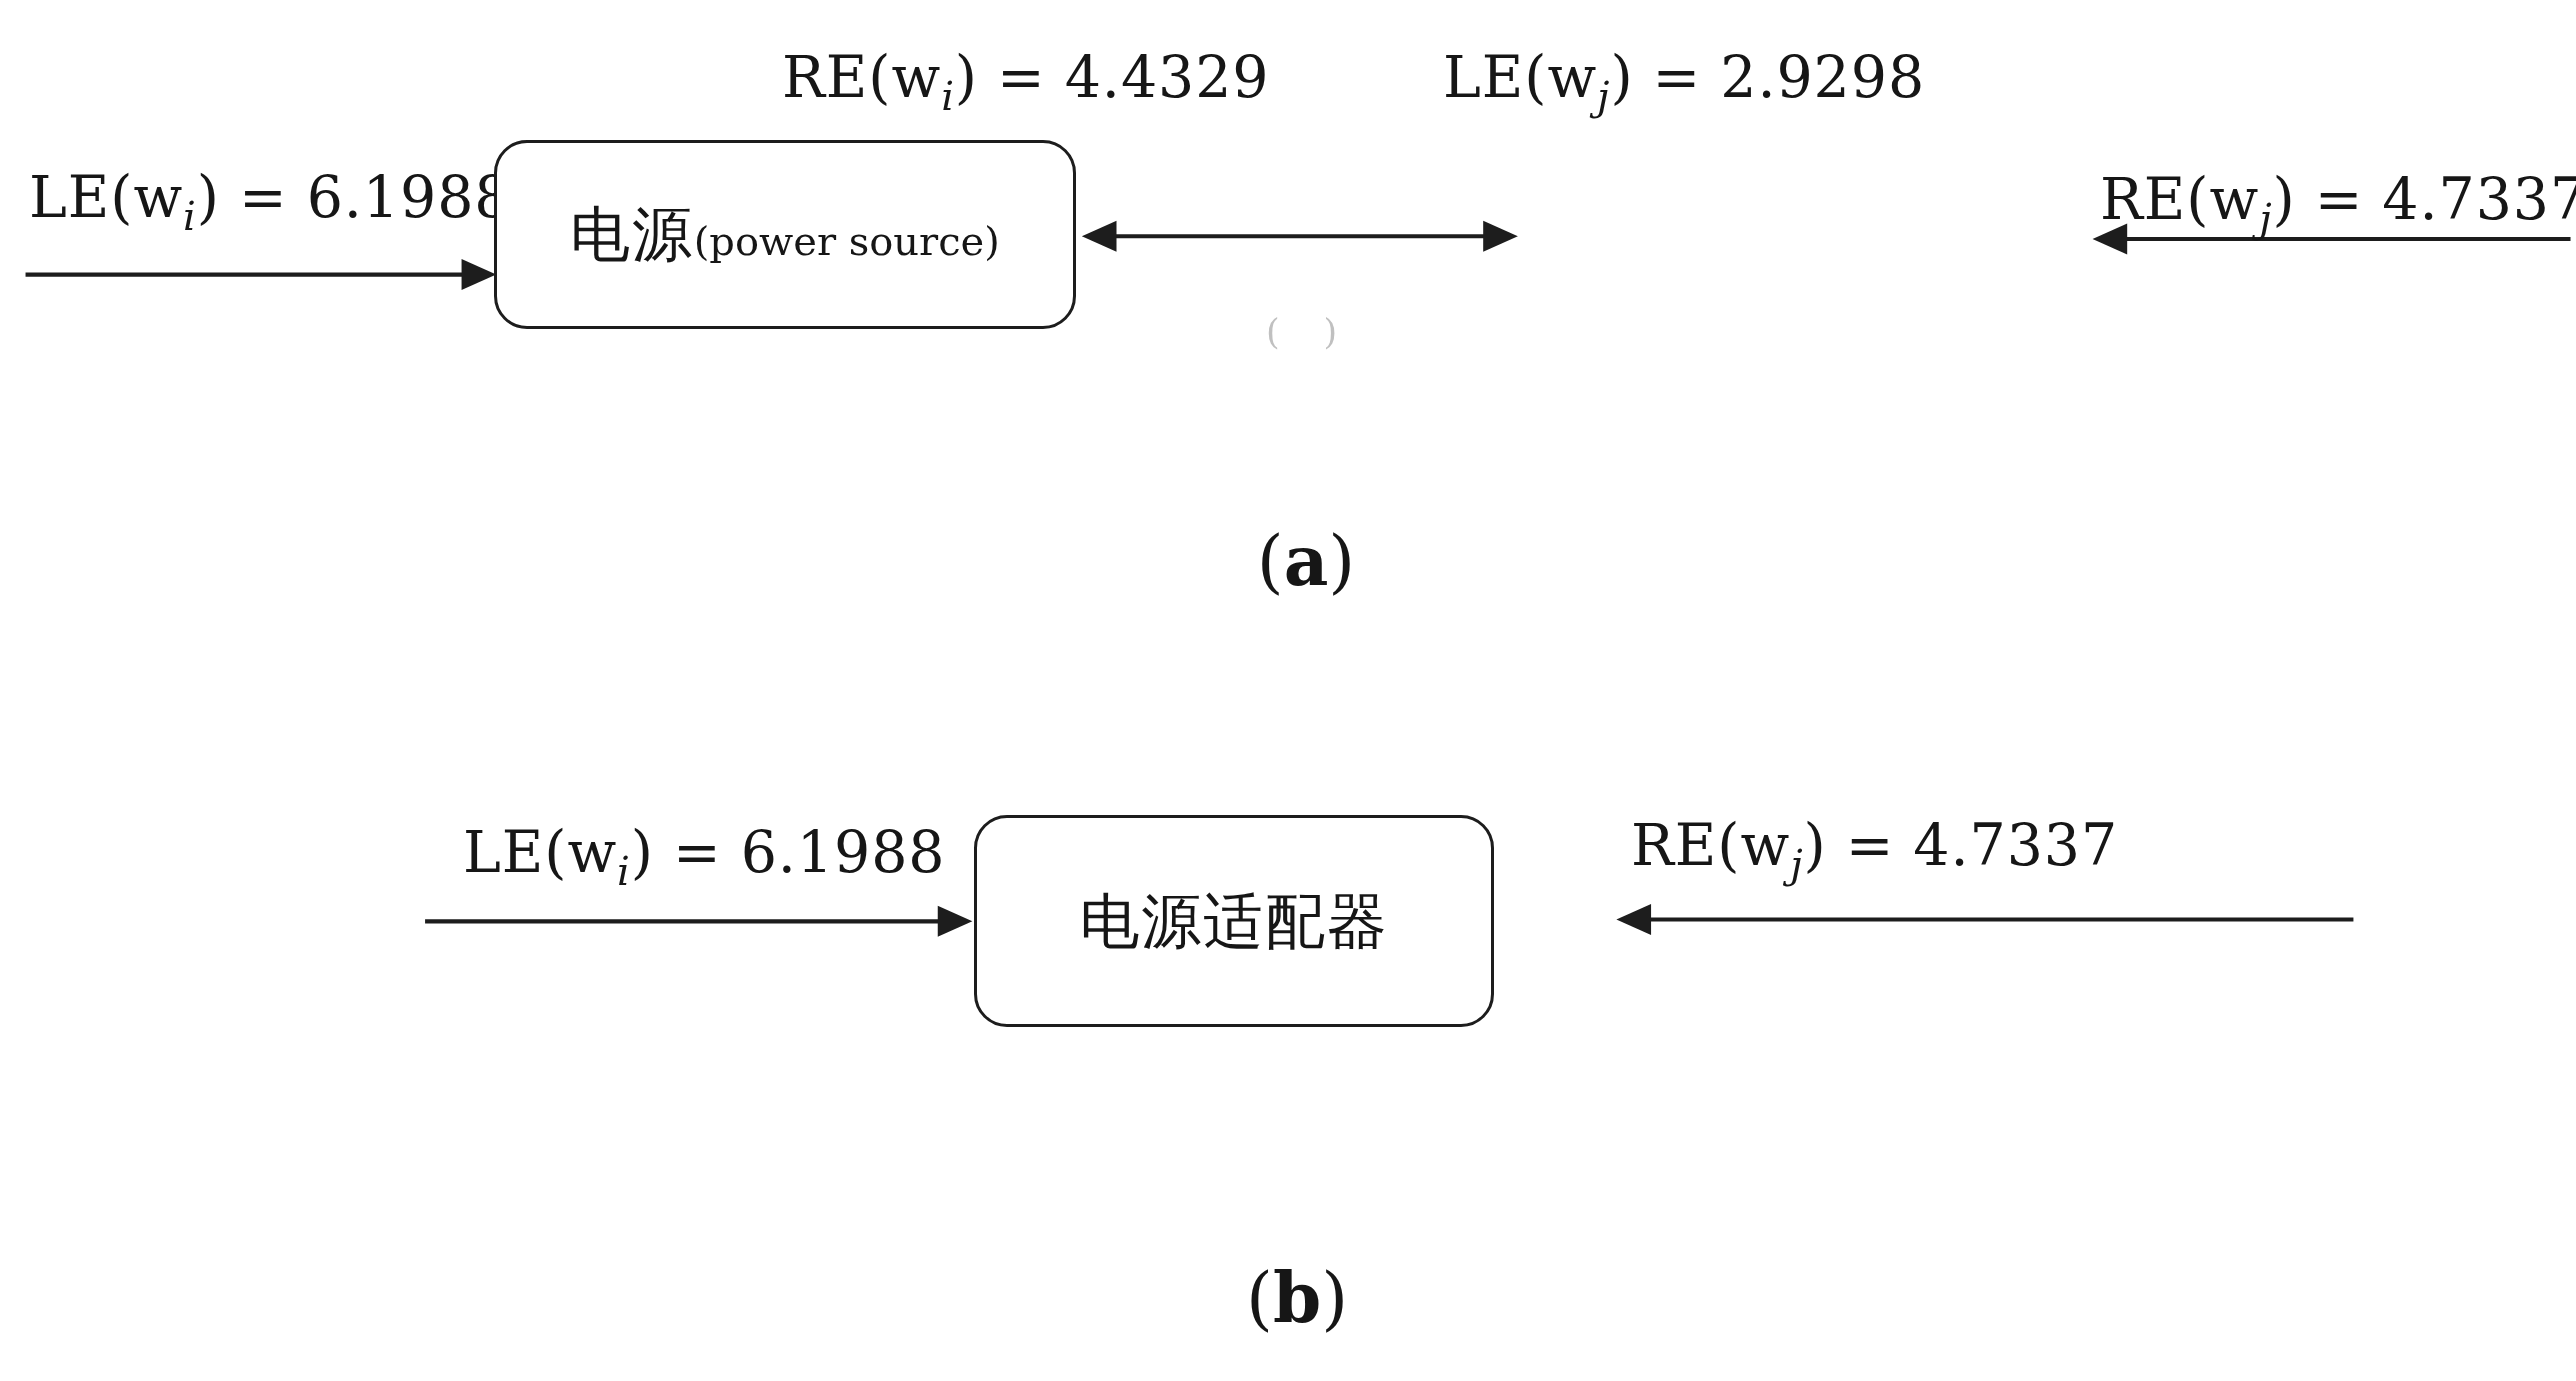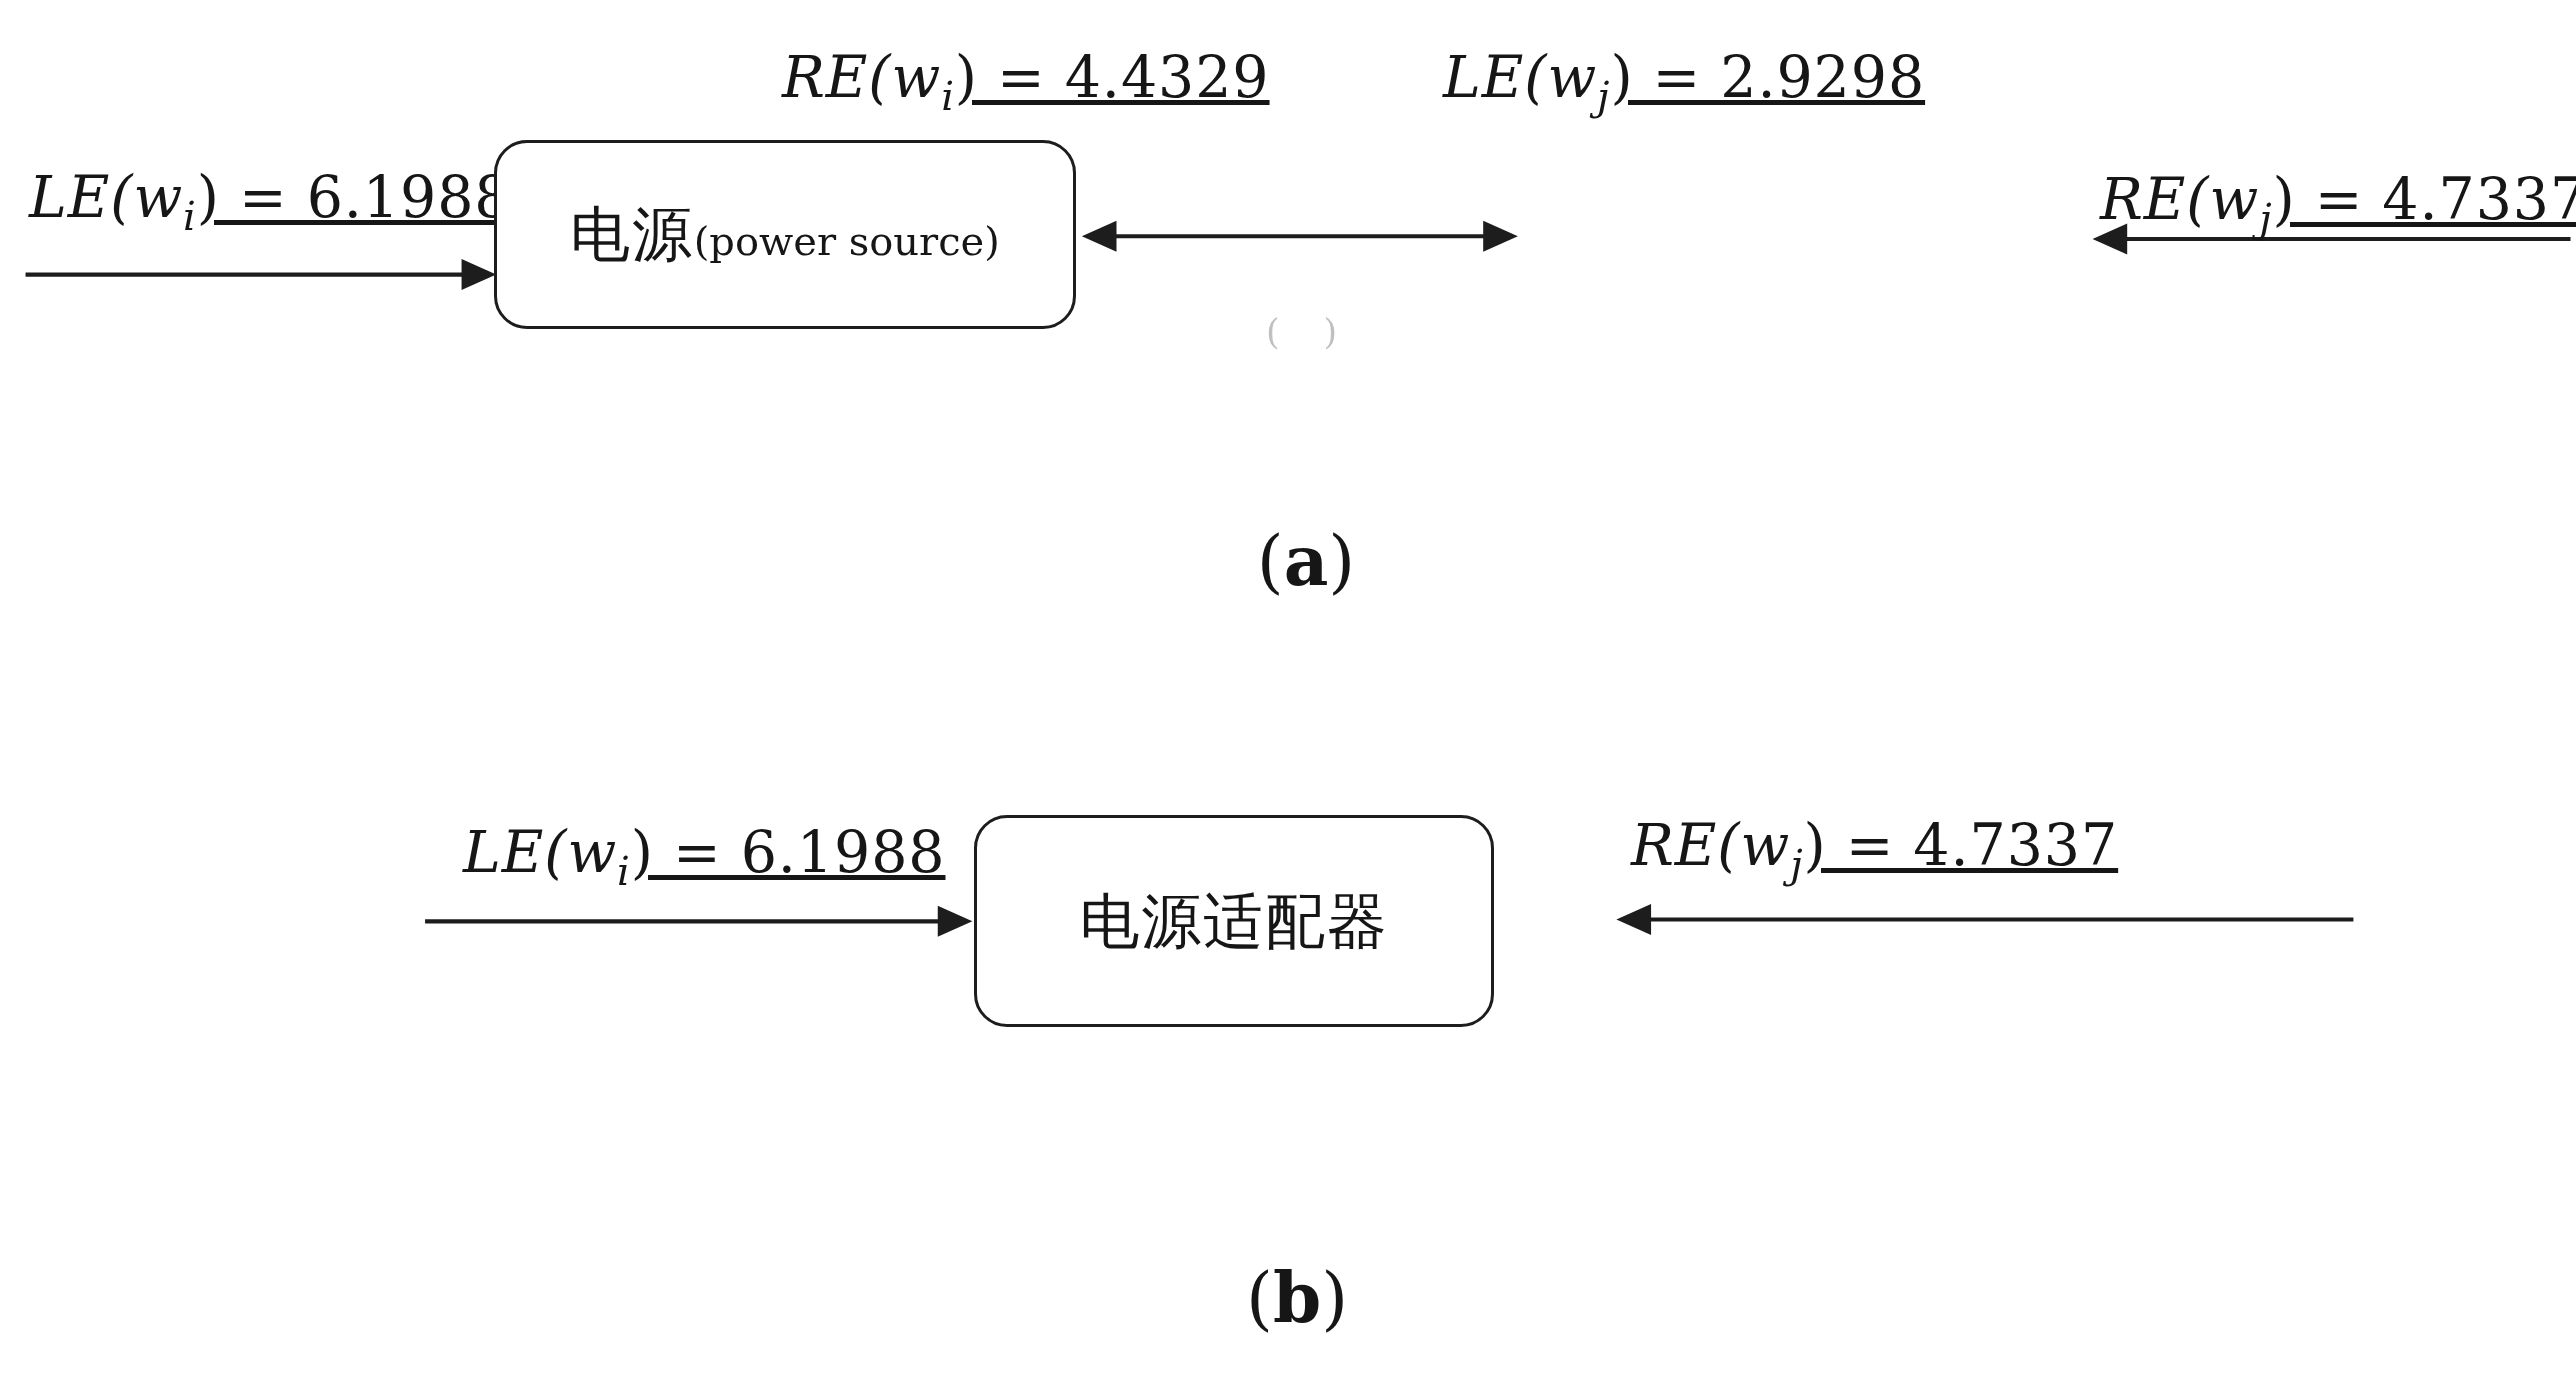--- a/index.html
+++ b/index.html
@@ -39,29 +39,29 @@
   }
   .node-box .zh { font-size: 60px; letter-spacing: 1.8px; }
   .node-box .en { font-size: 40px; }
   .node-line { display: flex; align-items: baseline; justify-content: center; }
   .mlabel {
     position: absolute;
     font-size: 57px;
     white-space: nowrap;
     letter-spacing: 0.9px;
   }
-  .mfn { font-style: italic; }
+  .mfn { }
   .msub {
     font-style: italic;
     font-size: 40px;
     line-height: 0;
     position: relative;
     top: 12.8px;
   }
-  .mrest { font-style: normal; text-decoration: underline; }
+  .mrest { font-style: normal; }
   .caption {
     position: absolute;
     transform: translateX(-50%);
     font-size: 69px;
     white-space: nowrap;
   }
   .caption .letter { font-weight: bold; }
   .artifact {
     position: absolute;
     font-size: 35px;

